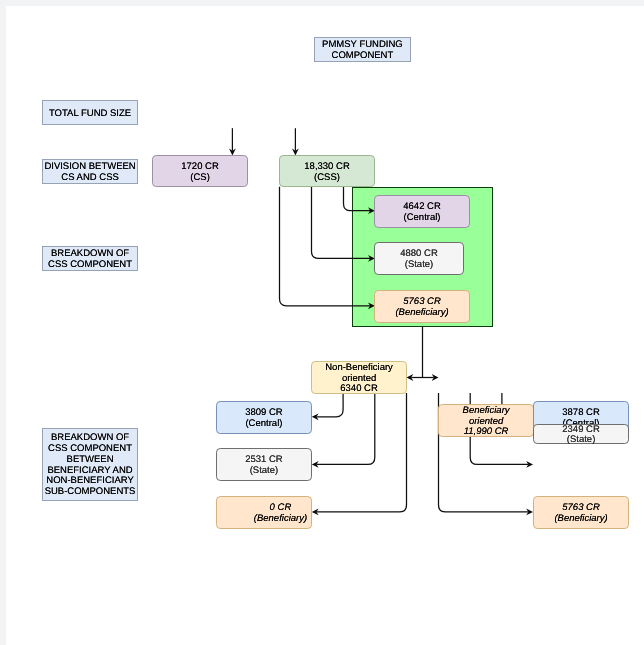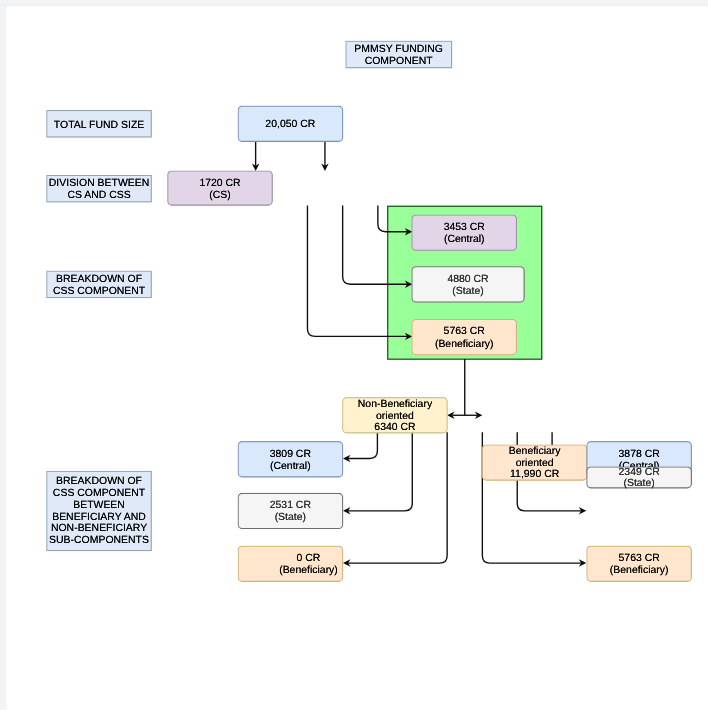--- a/index.html
+++ b/index.html
@@ -28,21 +28,21 @@
     -webkit-font-smoothing:antialiased;
     text-rendering:geometricPrecision;
     will-change:transform;
   }
   .lbl{ background:#e0e9f7;border:1px solid #95a3b5; }
   .rnd{ border-radius:4.2px; }
   .blue  { background:#dae8fc;border:1px solid #7791b6; }
   .purple{ background:#e1d5e7;border:1px solid #9c8fa6; }
   .greenl{ background:#d5e8d4;border:1px solid #9bb58c; }
   .grey  { background:#f5f5f5;border:1px solid #6e6e6e;color:#333333; }
-  .orange{ background:#ffe6cc;border:1px solid #d3b27d; }
+  .orange{ background:#ffe6cc;border:1px solid #d3b27d;font-style:italic; }
   .yellow{ background:#fff2cc;border:1px solid #ccbe86; }
   .container-green{
     position:absolute;box-sizing:border-box;
     background:#99ff99;border:1.3px solid #0c3d0c;
   }
   #edges{position:absolute;left:0;top:0;width:644px;height:645px;overflow:visible;}
   #edges path{fill:none;stroke:#0f0f0f;stroke-width:1.25;}
   #edges .head{fill:#0a0a0a;stroke:none;}
 </style>
 </head>
@@ -112,27 +112,28 @@
 CS AND CSS</div>
   <div class="node lbl" style="left:41.6px;top:245.9px;width:96.1px;height:25px;">BREAKDOWN OF
 CSS COMPONENT</div>
   <div class="node lbl" style="left:41.6px;top:428.1px;width:96.1px;height:72.5px;">BREAKDOWN OF
 CSS COMPONENT
 BETWEEN
 BENEFICIARY AND
 NON-BENEFICIARY
 SUB-COMPONENTS</div>
 
-  <div class="node rnd blue" style="left:215.9px;top:96px;width:95.9px;height:32.7px;">20,050 CR</div>
   <div class="node rnd purple" style="left:152.1px;top:154.9px;width:96.1px;height:32.4px;">1720 CR
 (CS)</div>
+  <div class="node rnd greenl" style="left:278.8px;top:154.9px;width:96.1px;height:32.4px;">18,330 CR
+(CSS)</div>
 
-  <div class="node rnd purple" style="left:374.4px;top:194.5px;width:96.1px;height:32.5px;">3453 CR
+  <div class="node rnd purple" style="left:374.4px;top:194.5px;width:96.1px;height:32.5px;">4642 CR
 (Central)</div>
-  <div class="node rnd grey" style="left:374.4px;top:242.1px;width:103px;height:32.5px;">4880 CR
+  <div class="node rnd grey" style="left:374.4px;top:242.1px;width:90px;height:32.5px;">4880 CR
 (State)</div>
   <div class="node rnd orange" style="left:374.4px;top:289.6px;width:96.1px;height:32.5px;">5763 CR
 (Beneficiary)</div>
 
   <div class="node rnd yellow" style="left:310.9px;top:360.5px;width:96.1px;height:33px;">Non-Beneficiary
 oriented
 6340 CR</div>
   <div class="node rnd orange" style="left:438px;top:360.5px;width:96.1px;height:33px;margin-top:43px;">Beneficiary
 oriented
 11,990 CR</div>

